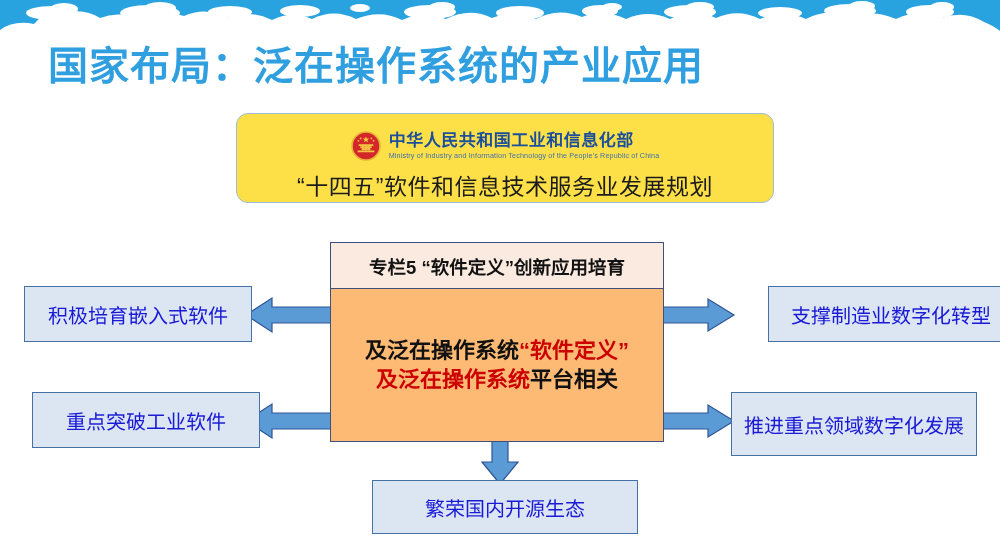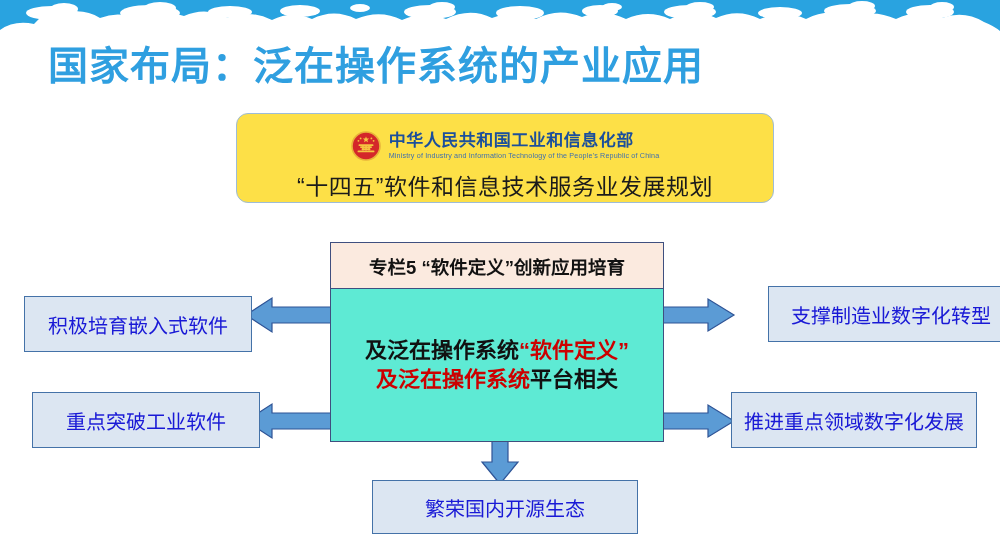--- a/index.html
+++ b/index.html
@@ -97,21 +97,21 @@
 
   
   .center-box {
     position: absolute;
     left: 330px;
     top: 242px;
     width: 334px;
     height: 200px;
     box-sizing: border-box;
     border: 1.6px solid #3f4f7f;
-    background: #5eead4;
+    background: #fdba74;
     z-index: 5;
   }
   .center-head {
     height: 46px;
     box-sizing: border-box;
     border-bottom: 1.3px solid #3f4f7f;
     background: #fbeadf;
     display: flex;
     align-items: center;
     justify-content: center;
@@ -143,24 +143,24 @@
     background: #dce6f2;
     border: 1.6px solid #4472a8;
     display: flex;
     align-items: center;
     justify-content: center;
     color: #1919d6;
     font-size: 20px;
     white-space: nowrap;
     z-index: 4;
   }
-  #box-left-top    { left: 24px;  top: 296px; width: 228px; height: 56px; }
+  #box-left-top    { left: 24px;  top: 286px; width: 228px; height: 56px; }
   #box-left-bottom { left: 32px;  top: 392px; width: 228px; height: 56px; }
   #box-right-top   { left: 768px; top: 286px; width: 246px; height: 56px; }
-  #box-right-bottom{ left: 731px; top: 392px; width: 246px; height: 56px; }
+  #box-right-bottom{ left: 731px; top: 392px; width: 246px; height: 64px; }
   #box-bottom      { left: 372px; top: 480px; width: 266px; height: 54px; }
 
   
   .arrow {
     position: absolute;
     z-index: 3;
   }
   .arrow svg { display: block; overflow: visible; }
   #arrow-left-top     { left: 246px; top: 296px; }
   #arrow-left-bottom  { left: 246px; top: 402px; }

